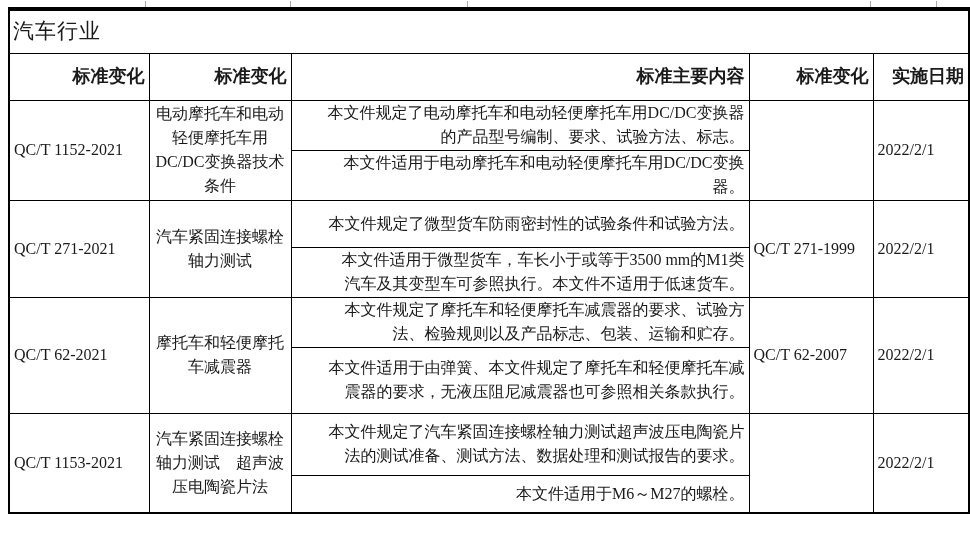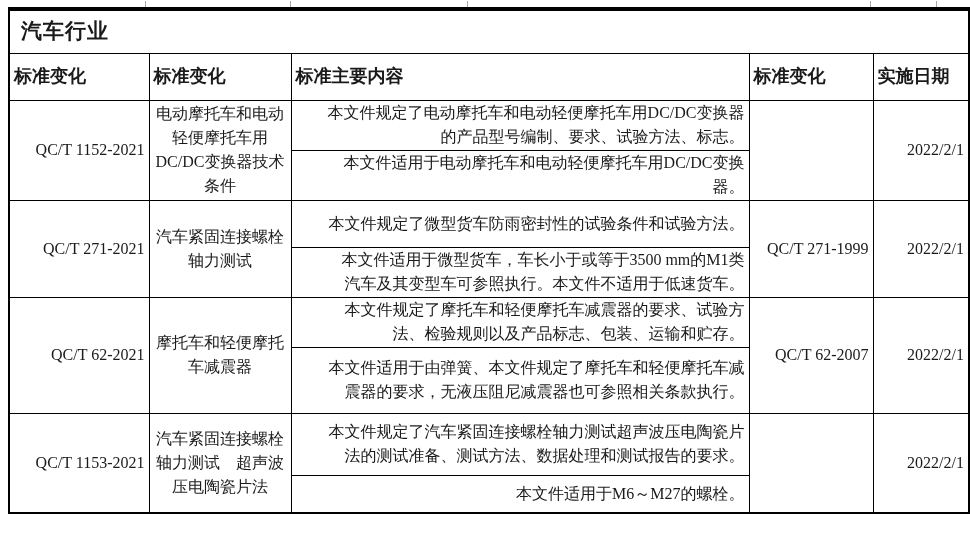--- a/index.html
+++ b/index.html
@@ -38,32 +38,32 @@
     padding: 0 4px;
     vertical-align: middle;
     font-size: 16px;
     line-height: 1.5;
     overflow: hidden;
   }
   table.std-table { border: 2px solid #000000; border-top: 4.5px solid #000000; }
 
   tr.title-row td {
     font-size: 21px;
-    font-weight: bold;
+    font-weight: normal;
     text-align: left;
-    padding-left: 11px;
+    padding-left: 3px;
     letter-spacing: 1px;
   }
   tr.header-row td {
     font-size: 18px;
     font-weight: bold;
-    text-align: left;
+    text-align: right;
   }
   td.c-change, td.c-replaced, td.c-date {
-    text-align: right;
+    text-align: left;
     white-space: nowrap;
   }
   td.c-name {
     text-align: center;
     line-height: 1.7;
     padding: 0 6px;
     margin-left: 44px;
   }
   td.c-content {
     text-align: right;

